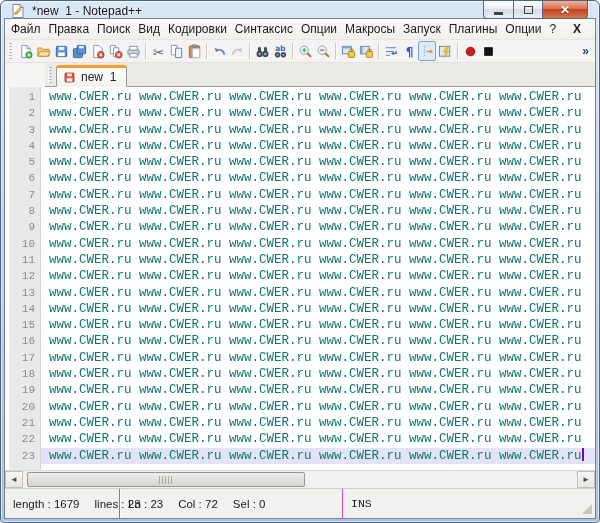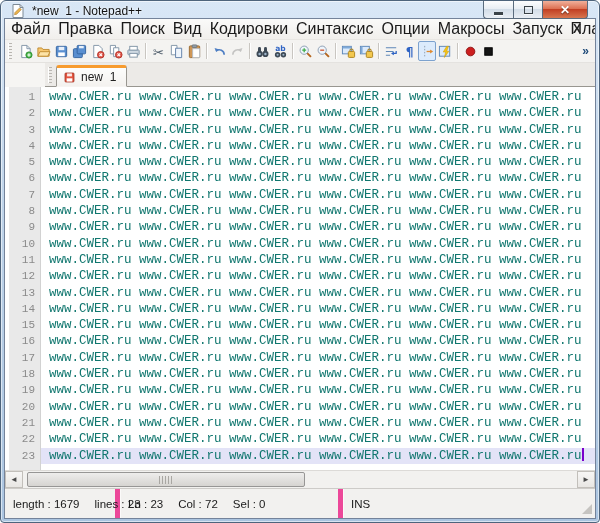--- a/index.html
+++ b/index.html
@@ -26,21 +26,21 @@
          background:linear-gradient(180deg,#f0b09b 0%,#dd7153 45%,#c24024 50%,#d8764f 100%); }
   .glyph-min{ width:9px; height:3px; background:#3a4248; margin-top:7px; box-shadow:0 1px 0 rgba(255,255,255,.7); }
   .glyph-max{ width:9px; height:8px; border:1.5px solid #3a4248; box-shadow:0 1px 0 rgba(255,255,255,.7); background:#fff0; }
   .glyph-close{ color:#fff; font-size:12px; font-weight:bold; text-shadow:0 1px 1px rgba(0,0,0,.5); line-height:1; }
 
   
   .client{ flex:1; display:flex; flex-direction:column; background:#f6f5f3; border:1px solid #74839a; overflow:hidden; }
 
   
   .menubar{ height:21px; background:linear-gradient(180deg,#fafaf9,#f1efec); display:flex; align-items:center; padding:0 2px; position:relative; border-bottom:1px solid #e8e6e2; }
-  .menu-item{ font-size:16px; color:#1a1a1a; padding:18px 4px; white-space:pre; cursor:default; }
+  .menu-item{ font-size:12px; color:#1a1a1a; padding:18px 4px; white-space:pre; cursor:default; }
   .menubar-close{ position:absolute; right:10px; font-size:12px; color:#222; font-weight:bold; padding:1px 4px; }
 
   
   .toolbar{ height:23px; background:#f4f3f1; display:flex; align-items:center; padding:0 4px 0 2px; border-bottom:1px solid #e4e2df; }
   .gripper{ width:4px; height:16px; margin:0 4px 0 1px;
             background:repeating-linear-gradient(180deg,#b9b6b1 0 1px,transparent 1px 3px); border-left:1px solid #fff; }
   .tbtn{ width:18px; height:20px; display:flex; align-items:center; justify-content:center; border:1px solid transparent; border-radius:2px; }
   .tbtn svg{ width:15px; height:15px; display:block; }
   .tbtn svg text{ font-family:"DejaVu Sans","Liberation Sans",sans-serif; }
   .tbtn.pressed{ border-color:#7da2ce; background:#dcebfc; }
@@ -74,26 +74,26 @@
   .htrack{ flex:1; position:relative; }
   .hthumb{ position:absolute; left:4px; top:1px; bottom:1px; width:278px; border:1px solid #979695;
            background:linear-gradient(180deg,#eeedec,#d6d4d1); border-radius:2px;
            display:flex; align-items:center; justify-content:center; }
   .hgrip{ width:14px; height:8px;
           background:repeating-linear-gradient(90deg,#a9a7a3 0 1px,transparent 1px 3px); }
 
   
   .statusbar{ height:30px; background:#f2f1ef; border-top:1px solid #cdcbc8; display:flex; align-items:center;
               font-size:11.5px; color:#1a1a1a; }
-  .sb-sec{ height:100%; display:flex; align-items:center; gap:15px; padding:0 8px; border-right:5px solid #ec4899; box-shadow:1px 0 0 #fbfaf9; white-space:pre; }
+  .sb-sec{ height:100%; display:flex; align-items:center; gap:15px; padding:0 8px; border-right:1px solid #ec4899; box-shadow:1px 0 0 #fbfaf9; white-space:pre; }
   .sb-sec.s1{ width:115px; }
   .sb-sec.s2{ width:223px; }
   .sb-sec.s3{ width:98px; }
   .sb-sec.s4{ width:107px; }
-  .sb-sec.s5{ flex:1; border-right:none; position:relative; }
+  .sb-sec.s5{ flex:1; border-right:none; position:relative;font-family:Liberation Mono, monospace; }
   .resize-grip{ position:absolute; right:3px; bottom:4px; width:10px; height:10px;
                 background:
                   linear-gradient(135deg, transparent 50%, #b3b1ad 50%) ;
                 clip-path:polygon(100% 0,100% 100%,0 100%); opacity:.7; }
 </style>
 </head>
 <body>
 
 <div class="window">
 

